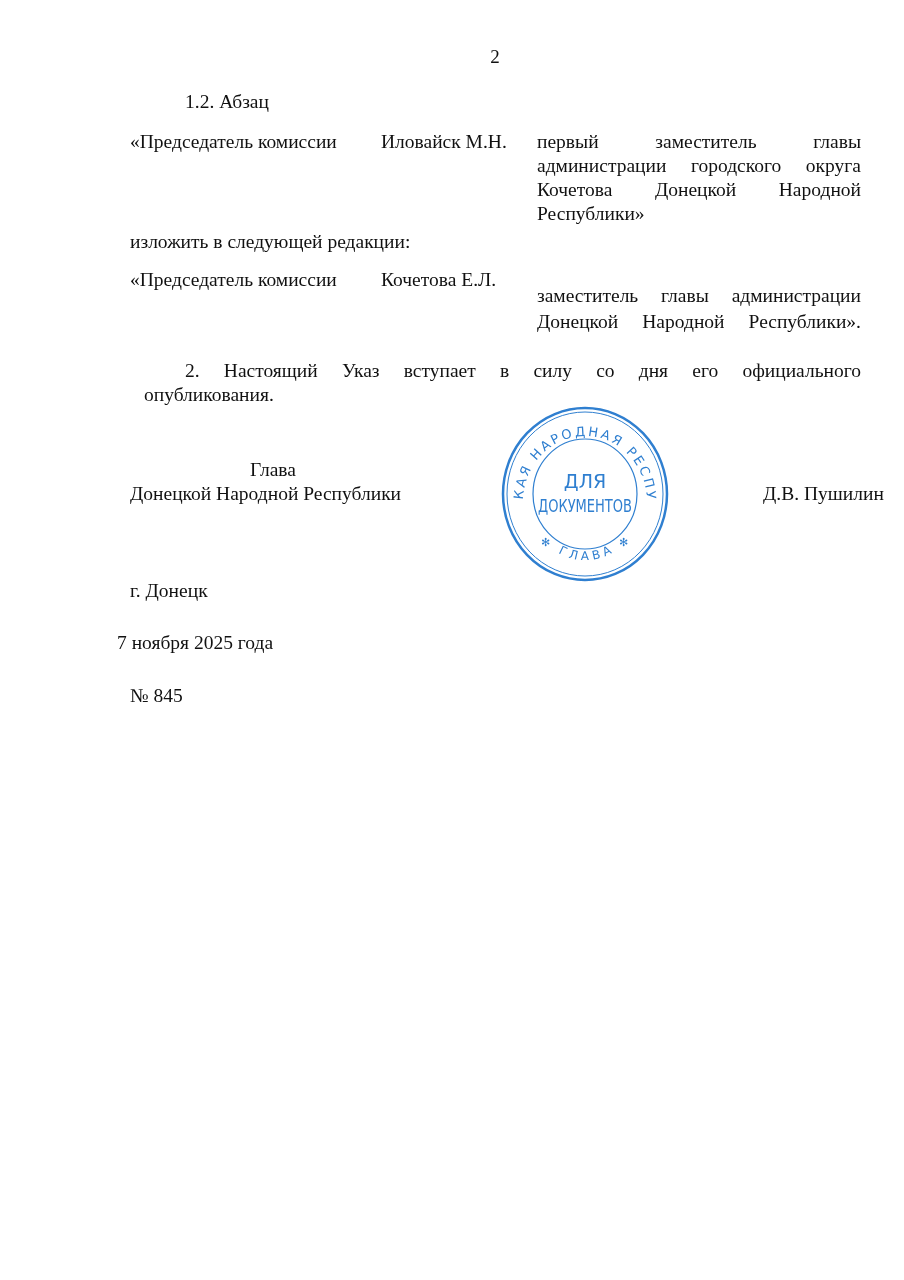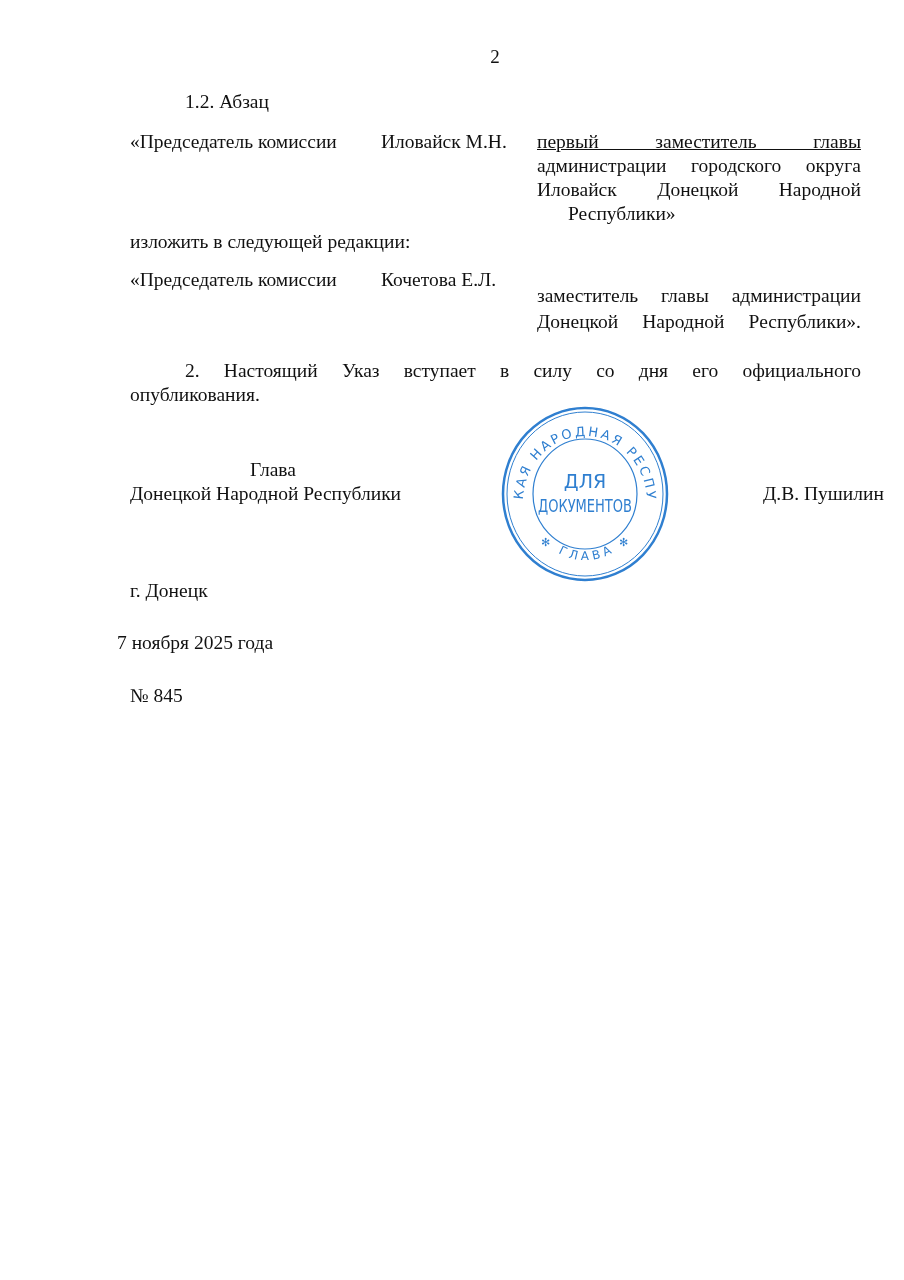--- a/index.html
+++ b/index.html
@@ -14,37 +14,37 @@
 </head>
 <body>
 
 <div class="abs page-num">2</div>
 
 <div class="abs" style="left:185px; top:90px;">1.2. Абзац</div>
 
 <div class="abs" style="left:130px; top:130px;">«Председатель комиссии</div>
 <div class="abs" style="left:381px; top:130px;">Иловайск М.Н.</div>
 <div class="abs" style="left:537px; top:130px; width:324px;">
-  <div class="just" style="height:24px;text-decoration:underline;">первый заместитель главы</div>
+  <div class="just" style="height:24px;">первый заместитель главы</div>
   <div class="just" style="height:24px;">администрации городского округа</div>
-  <div class="just" style="height:24px;">Иловайск Донецкой Народной</div>
-  <div style="height:24px;margin-left:31px;">Республики»</div>
+  <div class="just" style="height:24px;">Кочетова Донецкой Народной</div>
+  <div style="height:24px;">Республики»</div>
 </div>
 
 <div class="abs" style="left:130px; top:230px;">изложить в следующей редакции:</div>
 
 <div class="abs" style="left:130px; top:268px;">«Председатель комиссии</div>
 <div class="abs" style="left:381px; top:268px;">Кочетова Е.Л.</div>
 <div class="abs" style="left:537px; top:268px; width:324px;margin-top:16px;">
   <div class="just" style="height:26px;">заместитель главы администрации</div>
   <div class="just" style="height:26px;">Донецкой Народной Республики».</div>
 </div>
 
 <div class="abs just" style="left:185px; top:359px; width:676px;">2. Настоящий Указ вступает в силу со дня его официального</div>
-<div class="abs" style="left:130px; top:383px;">опубликования.</div>
+<div class="abs" style="left:144px; top:383px;">опубликования.</div>
 
 <div class="abs" style="left:130px; top:458px; width:300px;">
   <div style="text-align:center; width:286px;">Глава</div>
   <div>Донецкой Народной Республики</div>
 </div>
 <div class="abs" style="left:726px; top:482px;margin-left:37px;">Д.В. Пушилин</div>
 
 <div class="abs stamp">
   <svg width="168" height="176" viewBox="0 0 168 176">
     <defs>

